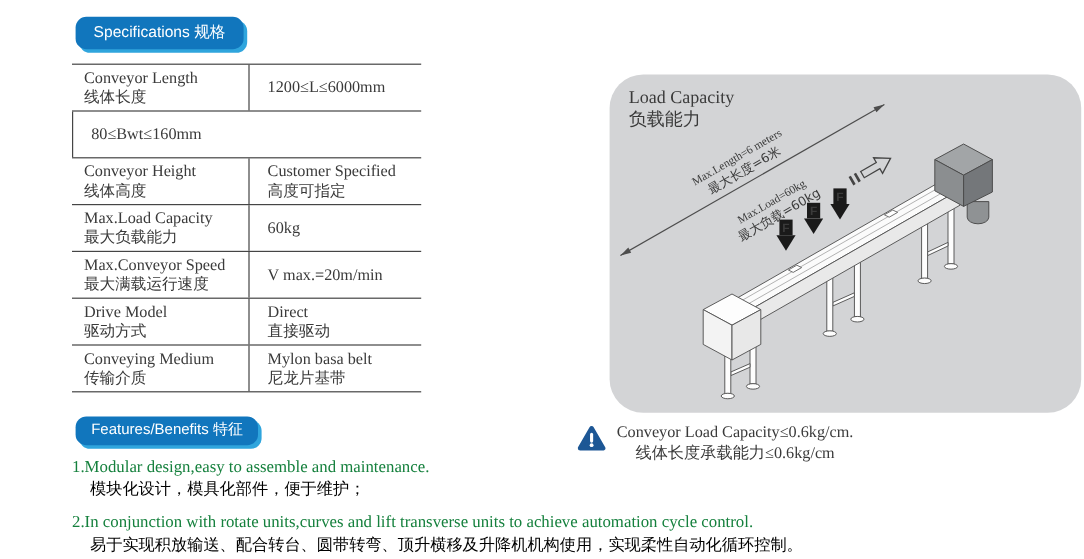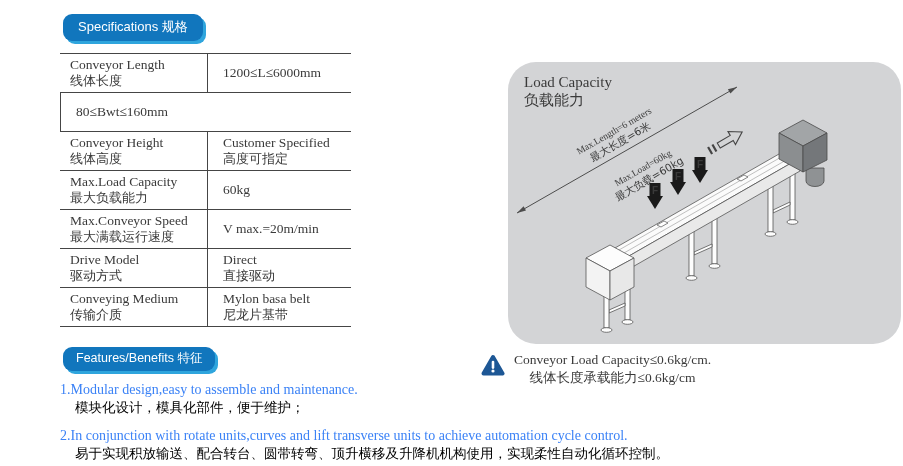--- a/index.html
+++ b/index.html
@@ -16,21 +16,21 @@
 
   
   .spec-table{position:absolute;left:60px;top:53px;width:291px;border-bottom:1px solid #454545;}
   .spec-row{display:grid;grid-template-columns:147px 144px;height:38px;border-top:1px solid #454545;}
   .cell{display:flex;flex-direction:column;justify-content:center;line-height:16.5px;font-size:13.5px;}
   .cell.label{padding-left:10px;}
   .cell.value{border-left:1px solid #454545;padding-left:15px;}
   .cn{font-size:13px;}
 
   
-  .feature-en{position:absolute;font-size:14px;color:#3b82f6;white-space:nowrap;}
+  .feature-en{position:absolute;font-size:14px;color:#15803d;white-space:nowrap;}
   .feature-cn{position:absolute;font-size:13.5px;color:#000000;white-space:nowrap;}
   .f1-en{left:60px;top:382px;}  .f1-cn{left:75px;top:399px;}
   .f2-en{left:60px;top:428px;}  .f2-cn{left:75px;top:445px;}
 
   
   .panel{position:absolute;left:508px;top:62px;width:393px;height:282px;
          background:var(--panel-gray,#d3d4d6);border-radius:28px;}
   .panel-title{position:absolute;left:16px;top:11px;line-height:18px;font-size:15px;z-index:2;}
   .panel svg.scene{position:absolute;left:0;top:0;z-index:1;}
 

